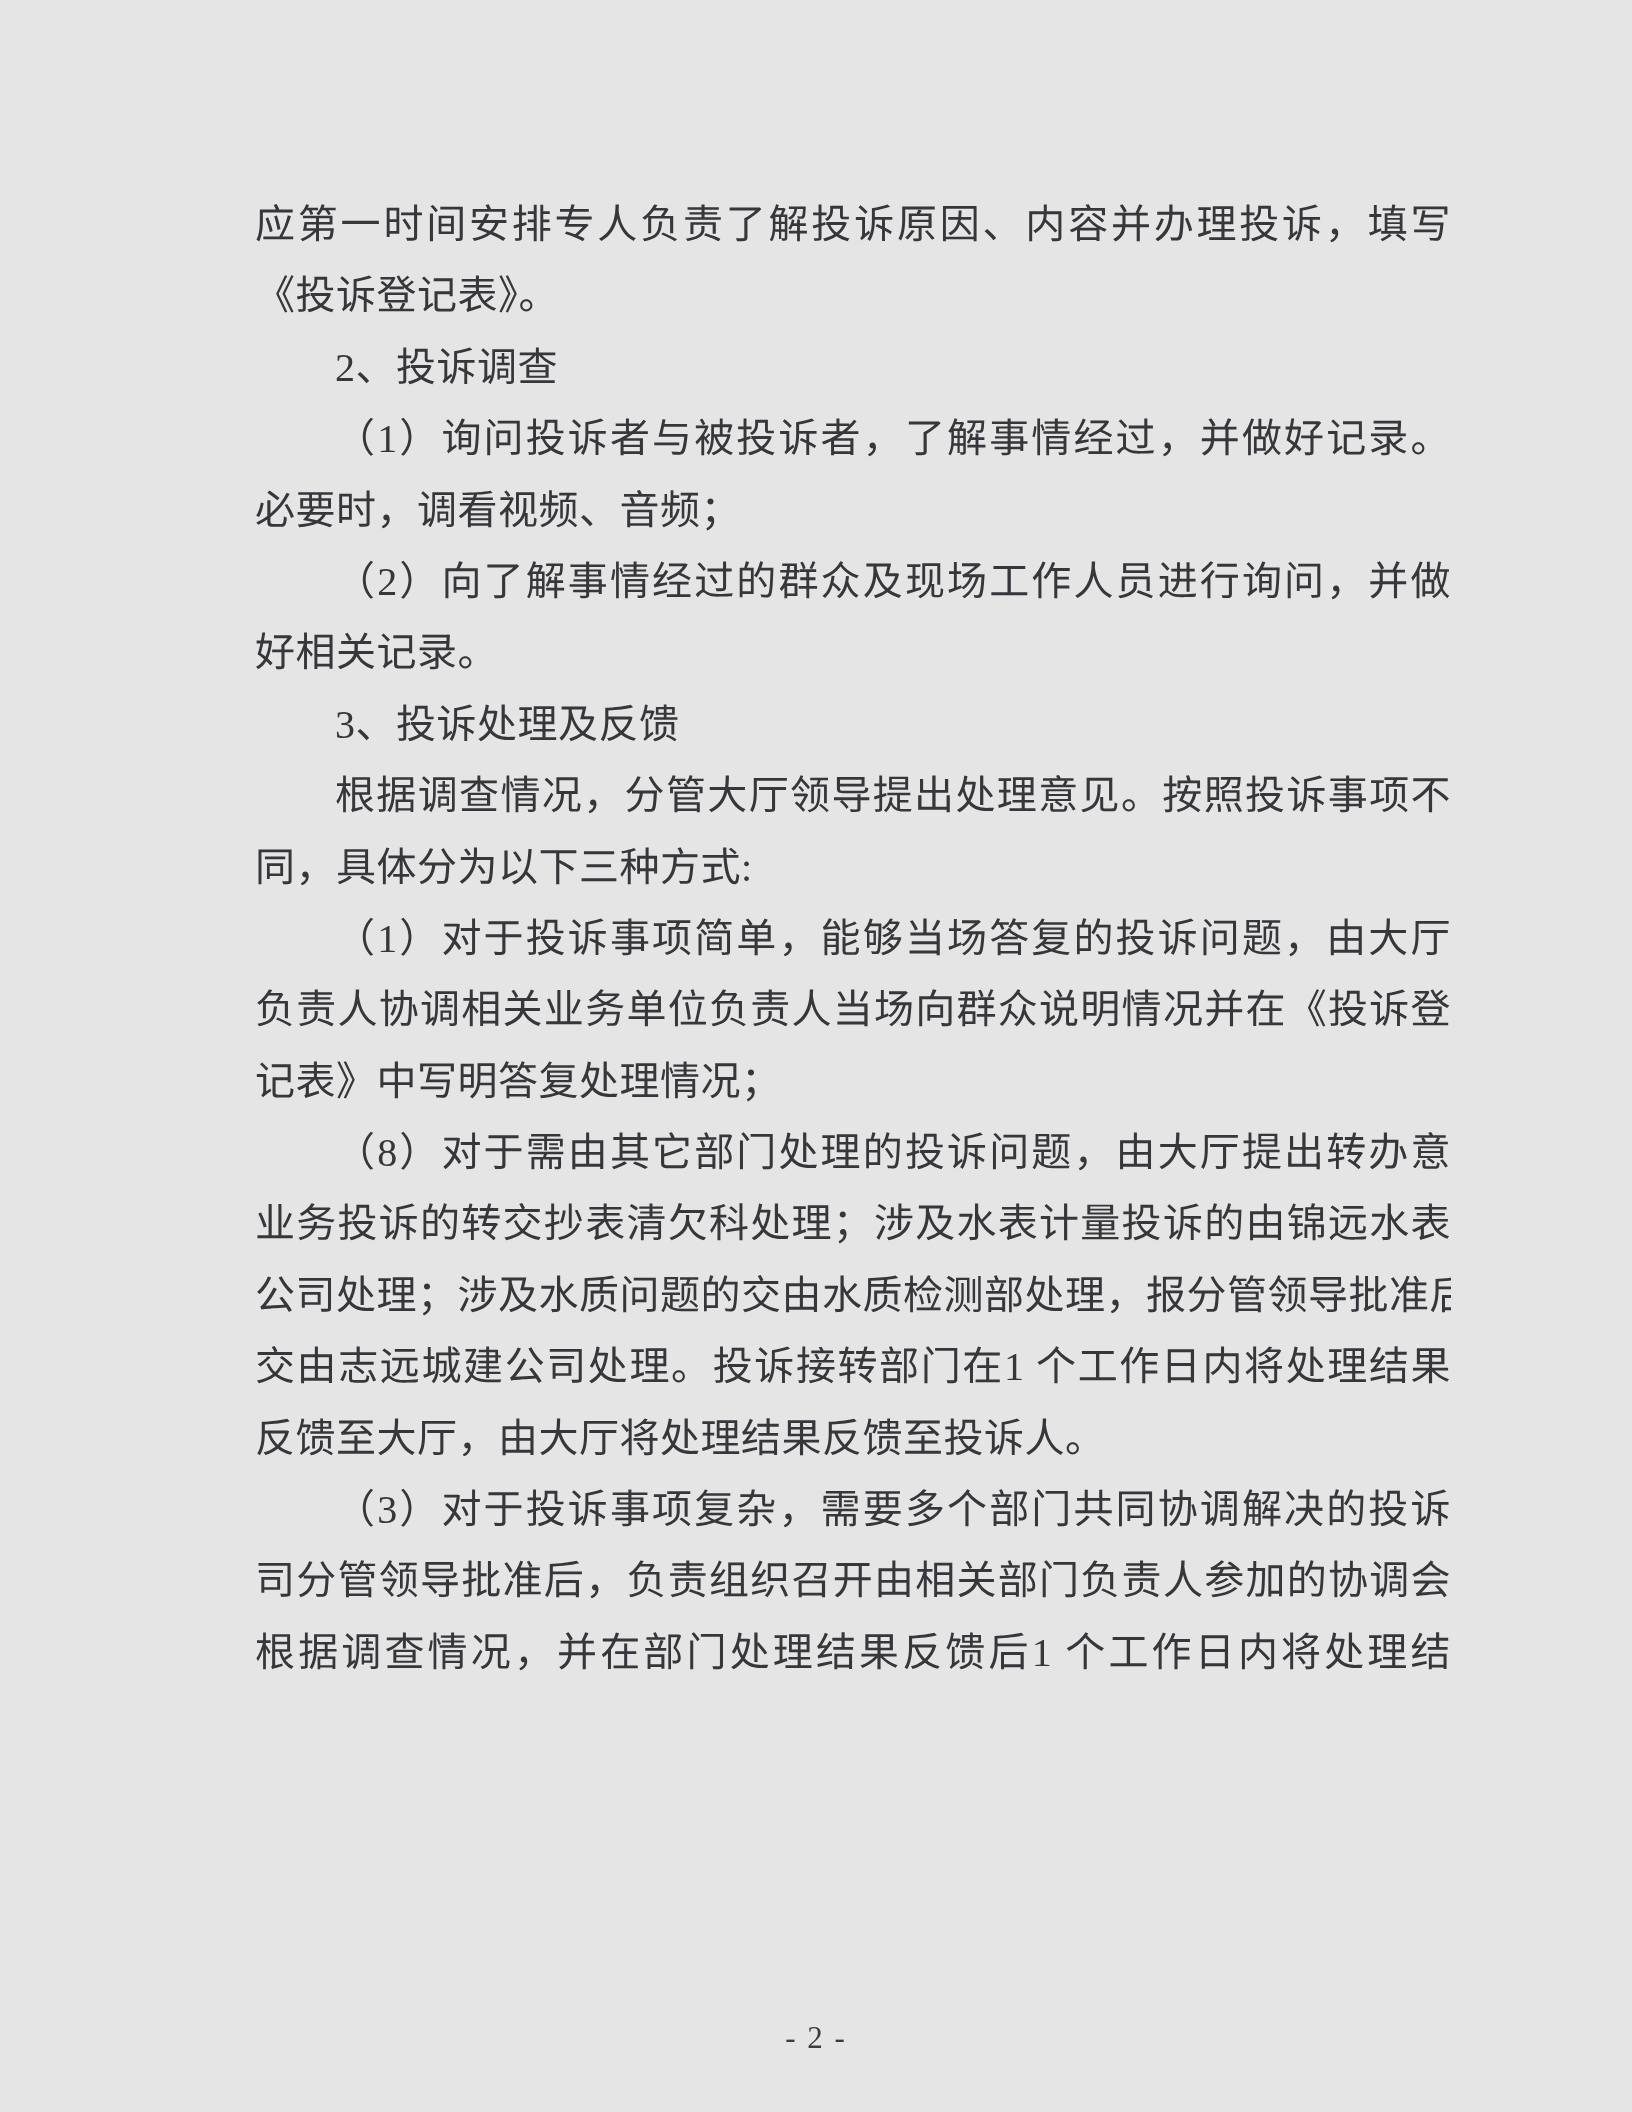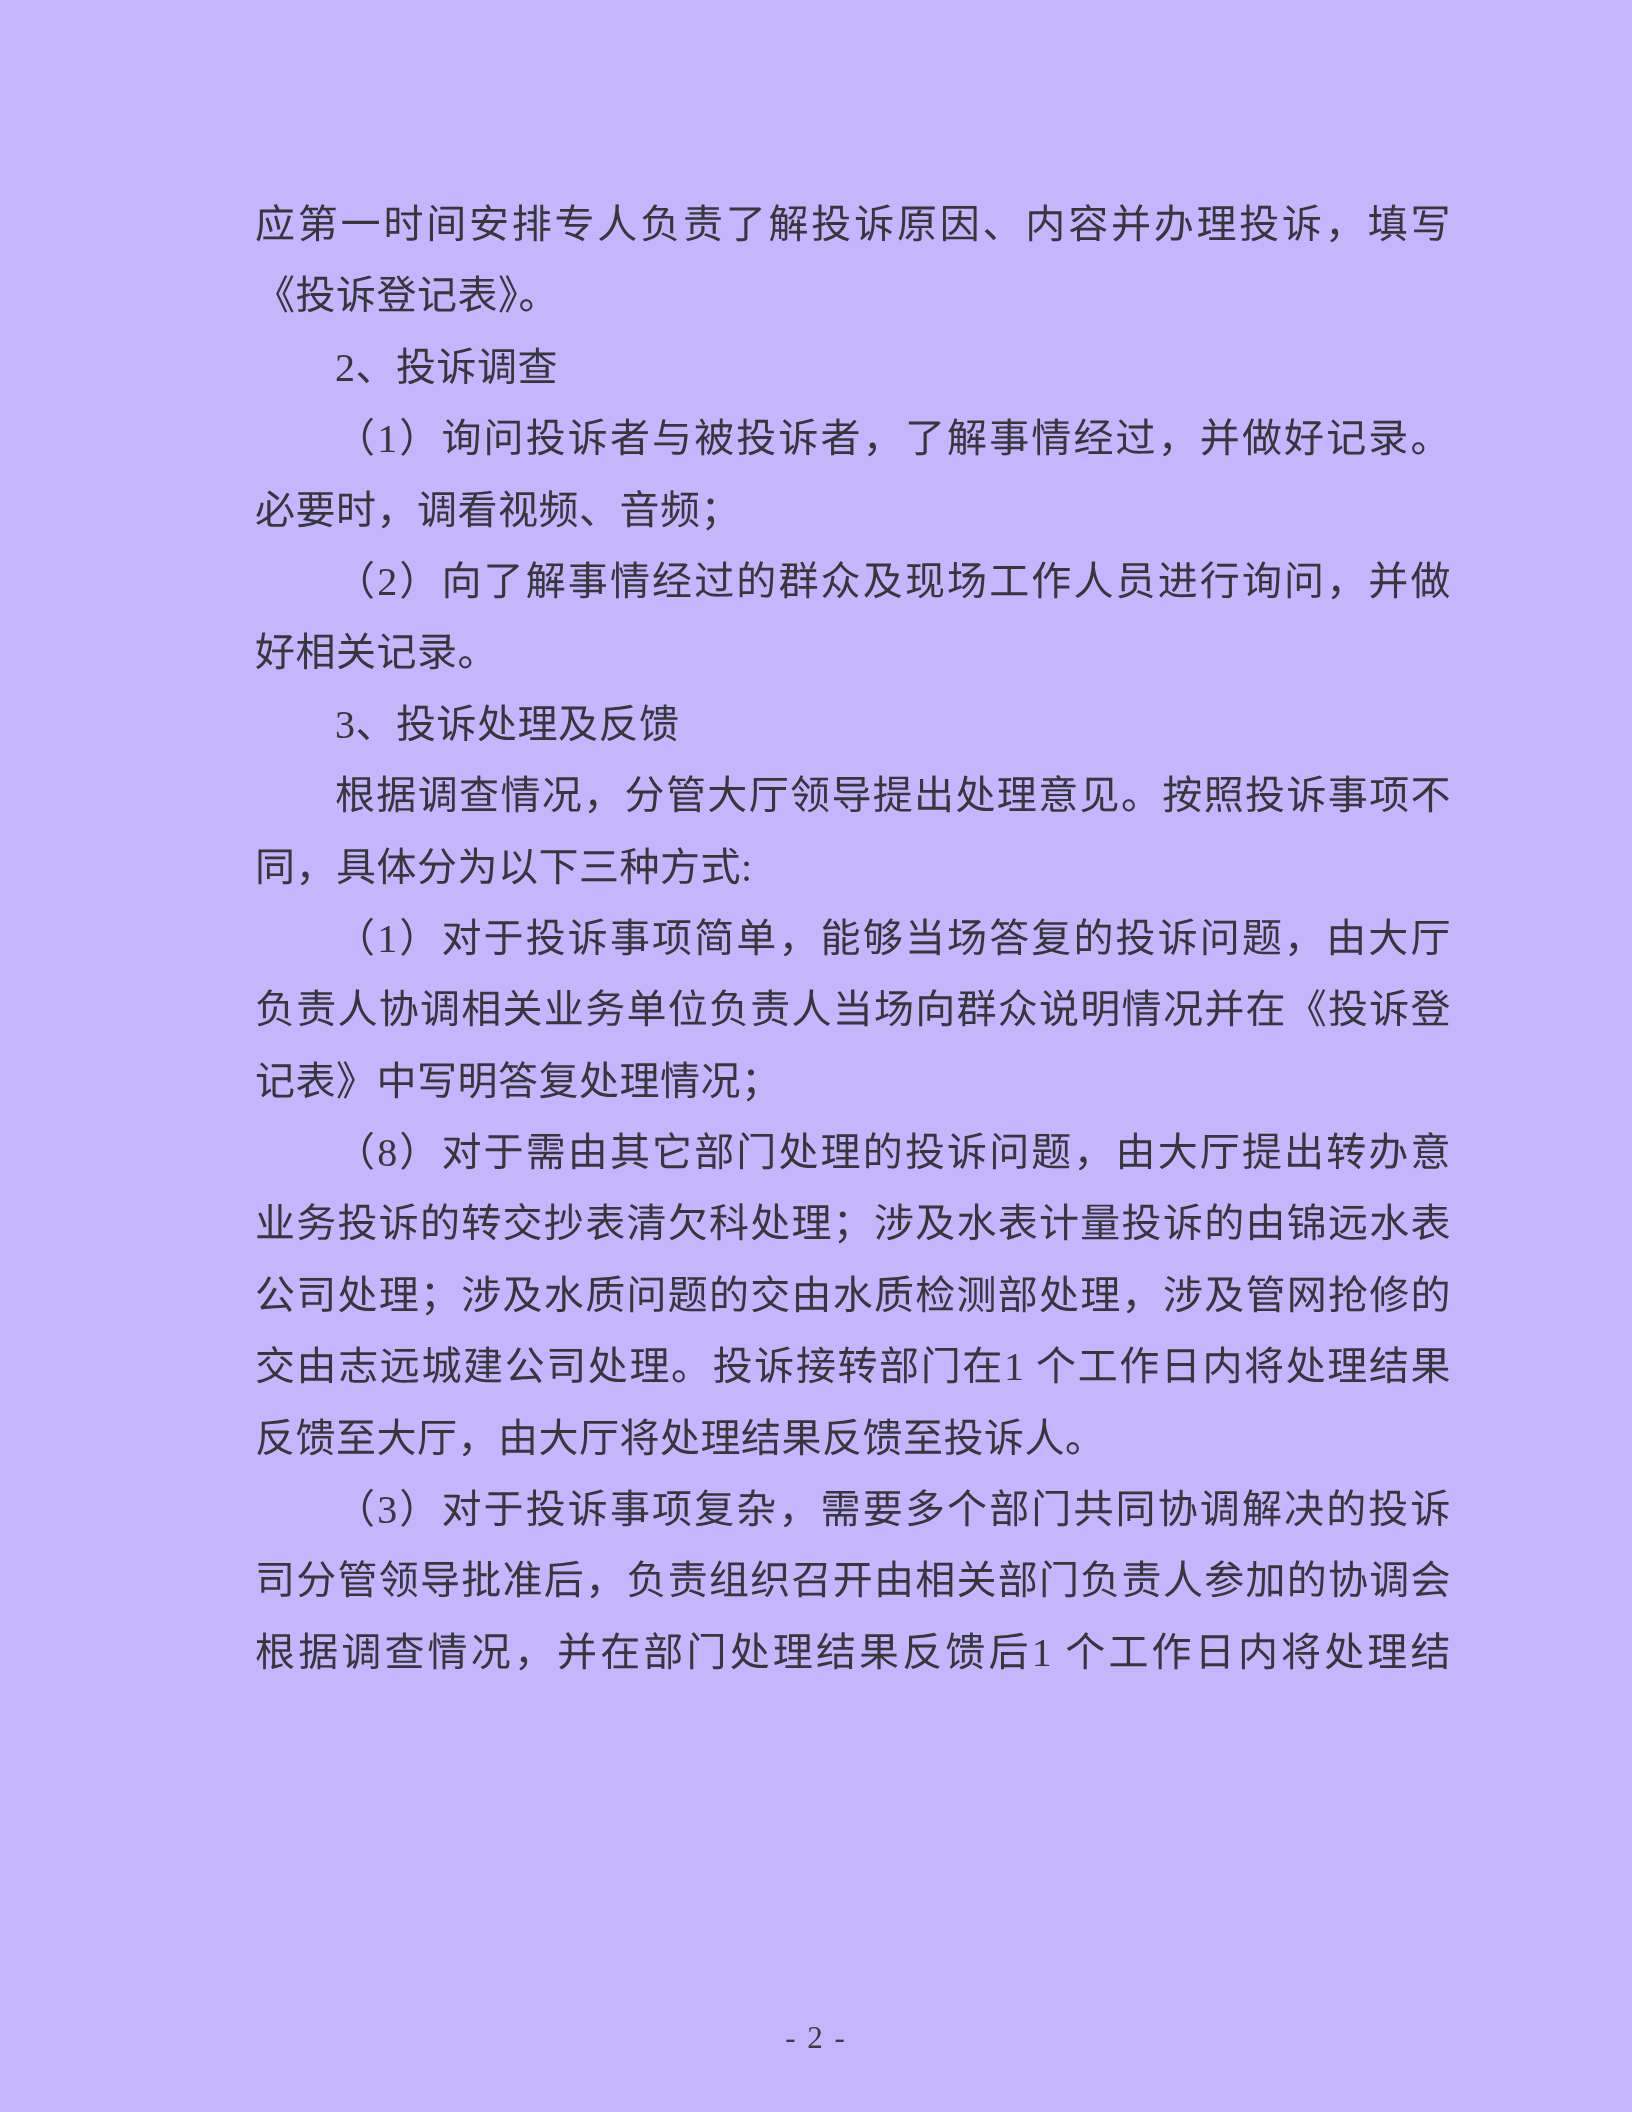--- a/index.html
+++ b/index.html
@@ -4,21 +4,21 @@
 <style>
   html, body {
     margin: 0;
     padding: 0;
     background: #ffffff;
   }
   .page {
     position: relative;
     width: 1632px;
     height: 2112px;
-    background: #c4b5fd;
+    background: #e5e5e5;
     overflow: hidden;
     font-family: "Liberation Serif", "DejaVu Serif", serif;
   }
   .doc-body {
     position: absolute;
     left: 255px;
     top: 189px;
     width: 1196px;
     font-size: 40px;
     color: #36363b;
@@ -63,21 +63,21 @@
       <div class="line indent">（2）向了解事情经过的群众及现场工作人员进行询问，并做</div>
       <div class="line para-end">好相关记录。</div>
       <div class="line indent para-end">3、投诉处理及反馈</div>
       <div class="line indent">根据调查情况，分管大厅领导提出处理意见。按照投诉事项不</div>
       <div class="line para-end">同，具体分为以下三种方式:</div>
       <div class="line indent">（1）对于投诉事项简单，能够当场答复的投诉问题，由大厅</div>
       <div class="line">负责人协调相关业务单位负责人当场向群众说明情况并在《投诉登</div>
       <div class="line para-end">记表》中写明答复处理情况；</div>
       <div class="line indent">（8）对于需由其它部门处理的投诉问题，由大厅提出转办意</div>
       <div class="line">业务投诉的转交抄表清欠科处理；涉及水表计量投诉的由锦远水表</div>
-      <div class="line">公司处理；涉及水质问题的交由水质检测部处理，涉及管网抢修的</div>
+      <div class="line">公司处理；涉及水质问题的交由水质检测部处理，报分管领导批准后</div>
       <div class="line">交由志远城建公司处理。投诉接转部门在1 个工作日内将处理结果</div>
       <div class="line para-end">反馈至大厅，由大厅将处理结果反馈至投诉人。</div>
       <div class="line indent">（3）对于投诉事项复杂，需要多个部门共同协调解决的投诉</div>
       <div class="line">司分管领导批准后，负责组织召开由相关部门负责人参加的协调会</div>
       <div class="line">根据调查情况，并在部门处理结果反馈后1 个工作日内将处理结</div>
     </div>
   <div class="page-footer">- 2 -</div>
 </div>
 
 </body></html>

